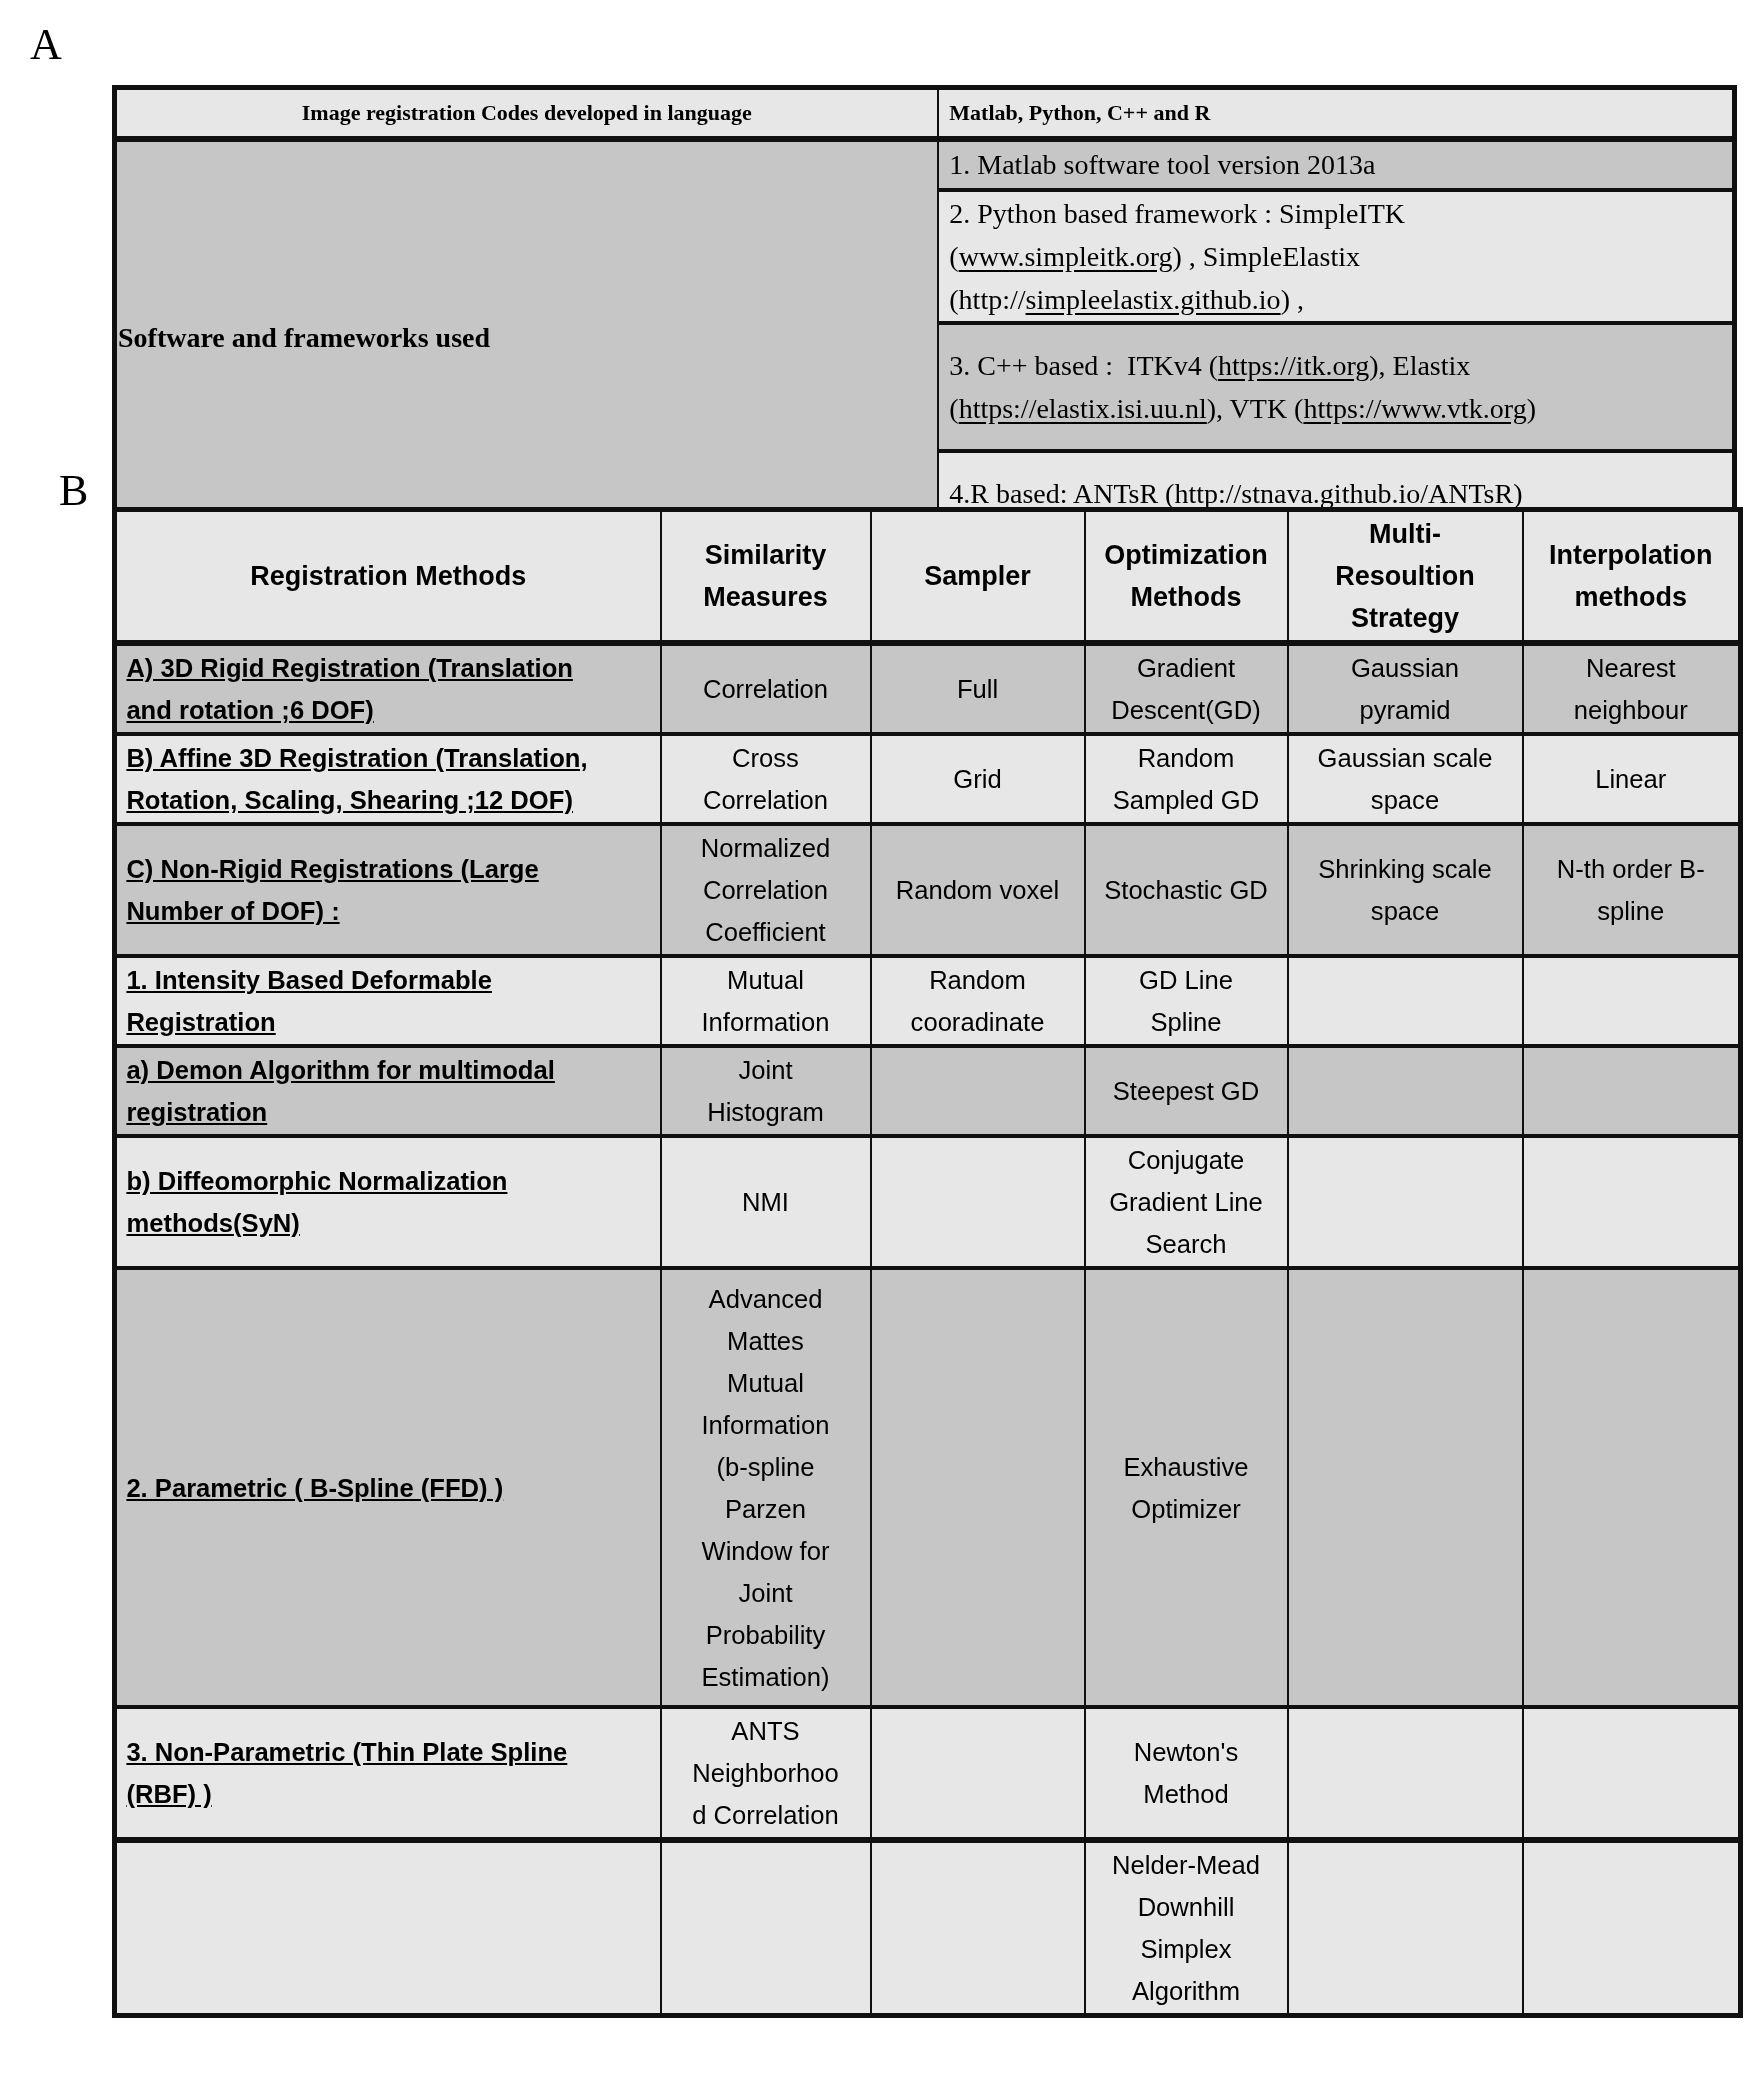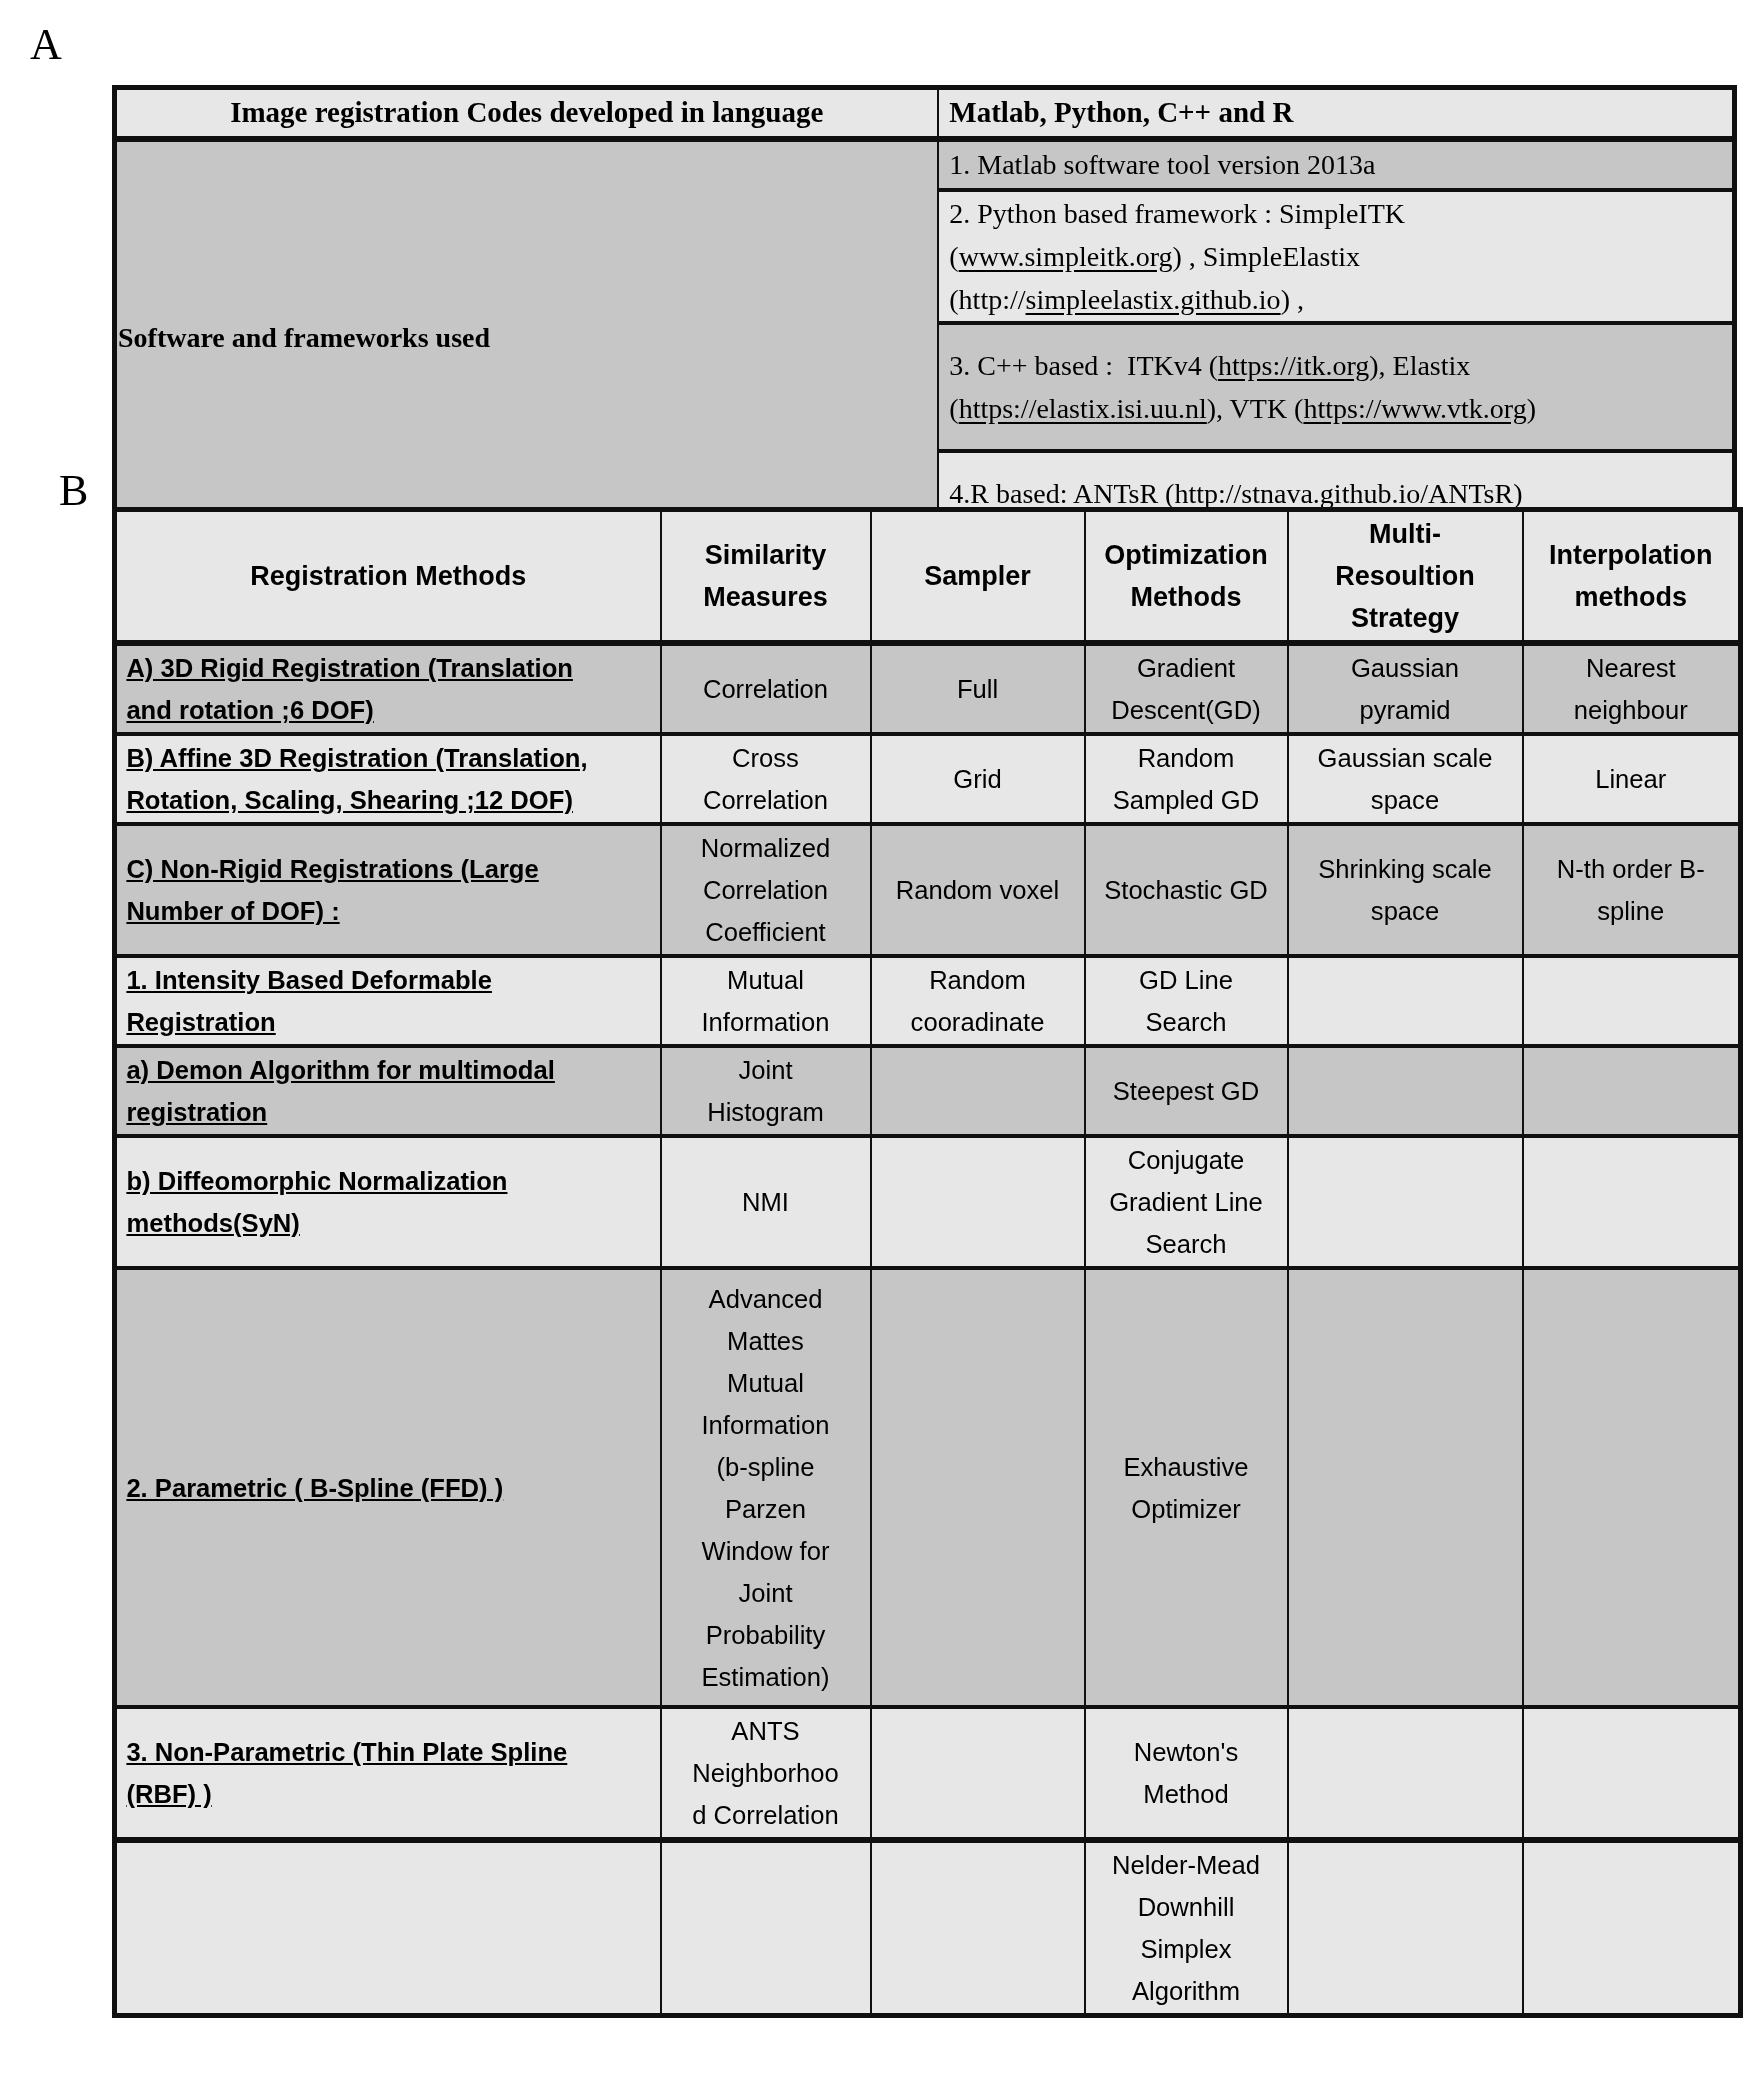--- a/index.html
+++ b/index.html
@@ -17,21 +17,21 @@
   #tableA{
     position:absolute;left:112px;top:85px;width:1620px;
     border-collapse:collapse;table-layout:fixed;
     font-family:"Liberation Serif",serif;font-size:28px;line-height:43px;
     border:5.4px solid #101010;
   }
   #tableA th,#tableA td{
     border:2.7px solid #101010;border-top-width:4px;border-bottom-width:4px;
     overflow:hidden;vertical-align:middle;
   }
-  #tableA thead th{border-bottom-width:6px;font-weight:bold;font-size:29px;}
+  #tableA thead th{border-bottom-width:6px;font-weight:bold;font-size:22px;}
   th.a-h1{text-align:center;}
   th.a-h2{text-align:left;padding-left:10.8px;margin-left:22px;}
   #tableA td.a-left{font-weight:bold;}
   #tableA td.a-body{text-align:left;padding:0 5.4px 0 10.8px;white-space:pre-wrap;}
   #tableA tr:nth-child(1){height:51px;}
   #tableA tr:nth-child(2){height:38px;}
   #tableA tr:nth-child(3){height:128px;}
   #tableA tr:nth-child(4){height:86px;}
   #tableA tr:nth-child(5){height:58px;}
 
@@ -162,21 +162,21 @@
 spline</td>
       </tr>
     <tr class="light">
         <td class="c0">1. Intensity Based Deformable
 Registration</td>
         <td>Mutual
 Information</td>
         <td>Random
 cooradinate</td>
         <td>GD Line
-Search</td>
+Spline</td>
         <td></td>
         <td></td>
       </tr>
     <tr class="dark">
         <td class="c0">a) Demon Algorithm for multimodal
 registration</td>
         <td>Joint
 Histogram</td>
         <td></td>
         <td>Steepest GD</td>

